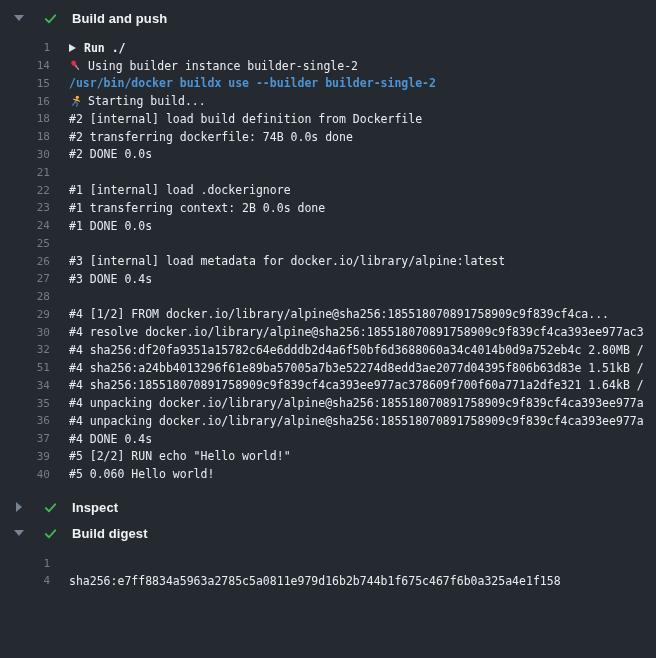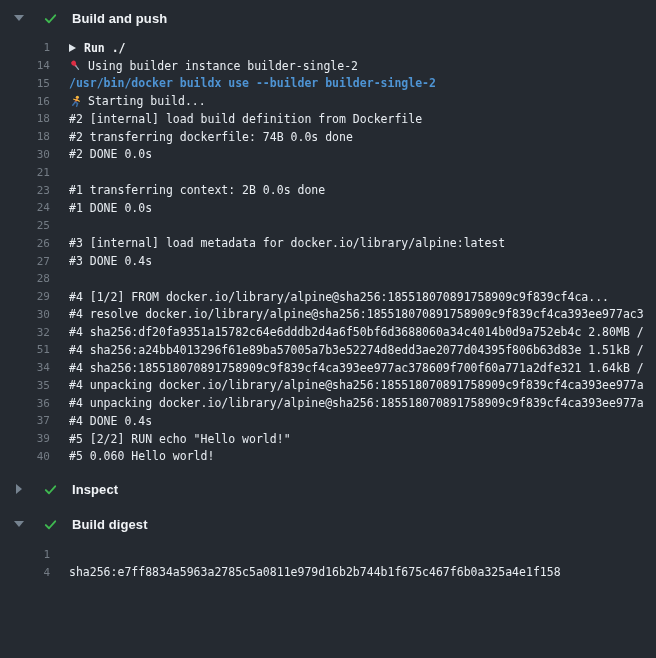--- a/index.html
+++ b/index.html
@@ -33,21 +33,21 @@
     font-size:11px;cursor:pointer;
   }
   .log-text{margin-left:19px;color:#e8edf2;display:flex;align-items:center;white-space:pre;}
   .log-text.command{color:#4e94d4;font-weight:700;}
   .log-text.run{font-weight:700;color:#f0f3f6;}
   .run-tri{
     width:0;height:0;border-top:4.5px solid transparent;border-bottom:4.5px solid transparent;
     border-left:7px solid #dfe5ea;margin-right:8px;flex-shrink:0;
   }
   .mini-ico{flex-shrink:0;margin-right:6px;}
-  .gap-sm{margin-bottom:11px;}
+  .gap-sm{margin-bottom:2px;}
 </style>
 </head>
 <body>
 
 <div id="log-root">
     <div class="section-header">
       <span class="chevron down"></span>
       <svg width="15" height="15" viewBox="0 0 16 16" class="check">
         <path d="M3 8.6 L6.4 12 L13 4.6" fill="none" stroke="#3fb950" stroke-width="2" stroke-linecap="round" stroke-linejoin="round"></path>
       </svg>
@@ -67,20 +67,21 @@
             <circle cx="10.3" cy="2.8" r="2" fill="#f5b93f"></circle>
             <path d="M9.8 5.2 L7.6 8.8" stroke="#e05d3d" stroke-width="2.1" fill="none" stroke-linecap="round"></path>
             <path d="M7.6 8.8 L10.6 10.4 L9.4 13.8" stroke="#3b6ea5" stroke-width="1.8" fill="none" stroke-linecap="round" stroke-linejoin="round"></path>
             <path d="M7.6 9 L4.6 12.6" stroke="#3b6ea5" stroke-width="1.8" fill="none" stroke-linecap="round"></path>
             <path d="M9.6 6 L12.8 7.6 M9.6 6.4 L5.8 5.2" stroke="#f5b93f" stroke-width="1.5" fill="none" stroke-linecap="round"></path>
           </svg><span>Starting build...</span></span></div>
       <div class="log-line"><span class="line-num">18</span><span class="log-text plain"><span>#2 [internal] load build definition from Dockerfile</span></span></div>
       <div class="log-line"><span class="line-num">18</span><span class="log-text plain"><span>#2 transferring dockerfile: 74B 0.0s done</span></span></div>
       <div class="log-line"><span class="line-num">30</span><span class="log-text plain"><span>#2 DONE 0.0s</span></span></div>
       <div class="log-line"><span class="line-num">21</span><span class="log-text plain"><span></span></span></div>
+      <div class="log-line"><span class="line-num">22</span><span class="log-text plain"><span>#1 [internal] load .dockerignore</span></span></div>
       <div class="log-line"><span class="line-num">23</span><span class="log-text plain"><span>#1 transferring context: 2B 0.0s done</span></span></div>
       <div class="log-line"><span class="line-num">24</span><span class="log-text plain"><span>#1 DONE 0.0s</span></span></div>
       <div class="log-line"><span class="line-num">25</span><span class="log-text plain"><span></span></span></div>
       <div class="log-line"><span class="line-num">26</span><span class="log-text plain"><span>#3 [internal] load metadata for docker.io/library/alpine:latest</span></span></div>
       <div class="log-line"><span class="line-num">27</span><span class="log-text plain"><span>#3 DONE 0.4s</span></span></div>
       <div class="log-line"><span class="line-num">28</span><span class="log-text plain"><span></span></span></div>
       <div class="log-line"><span class="line-num">29</span><span class="log-text plain"><span>#4 [1/2] FROM docker.io/library/alpine@sha256:185518070891758909c9f839cf4ca...</span></span></div>
       <div class="log-line"><span class="line-num">30</span><span class="log-text plain"><span>#4 resolve docker.io/library/alpine@sha256:185518070891758909c9f839cf4ca393ee977ac3</span></span></div>
       <div class="log-line"><span class="line-num">32</span><span class="log-text plain"><span>#4 sha256:df20fa9351a15782c64e6dddb2d4a6f50bf6d3688060a34c4014b0d9a752eb4c 2.80MB /</span></span></div>
       <div class="log-line"><span class="line-num">51</span><span class="log-text plain"><span>#4 sha256:a24bb4013296f61e89ba57005a7b3e52274d8edd3ae2077d04395f806b63d83e 1.51kB /</span></span></div>

